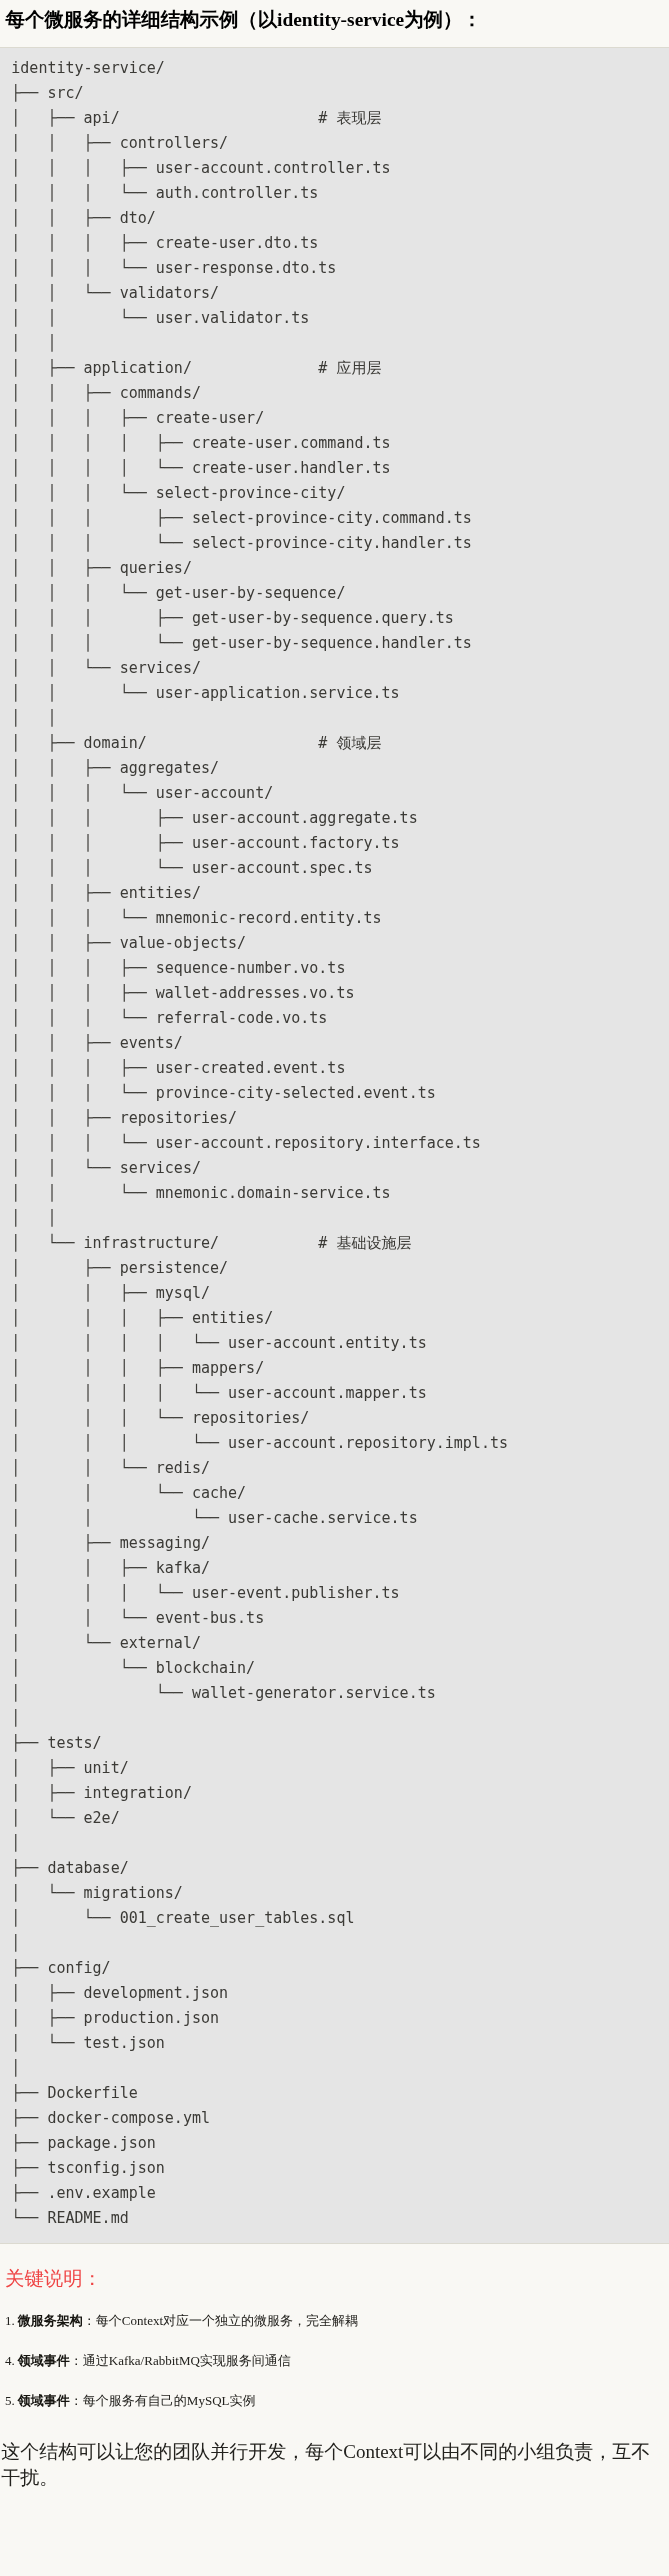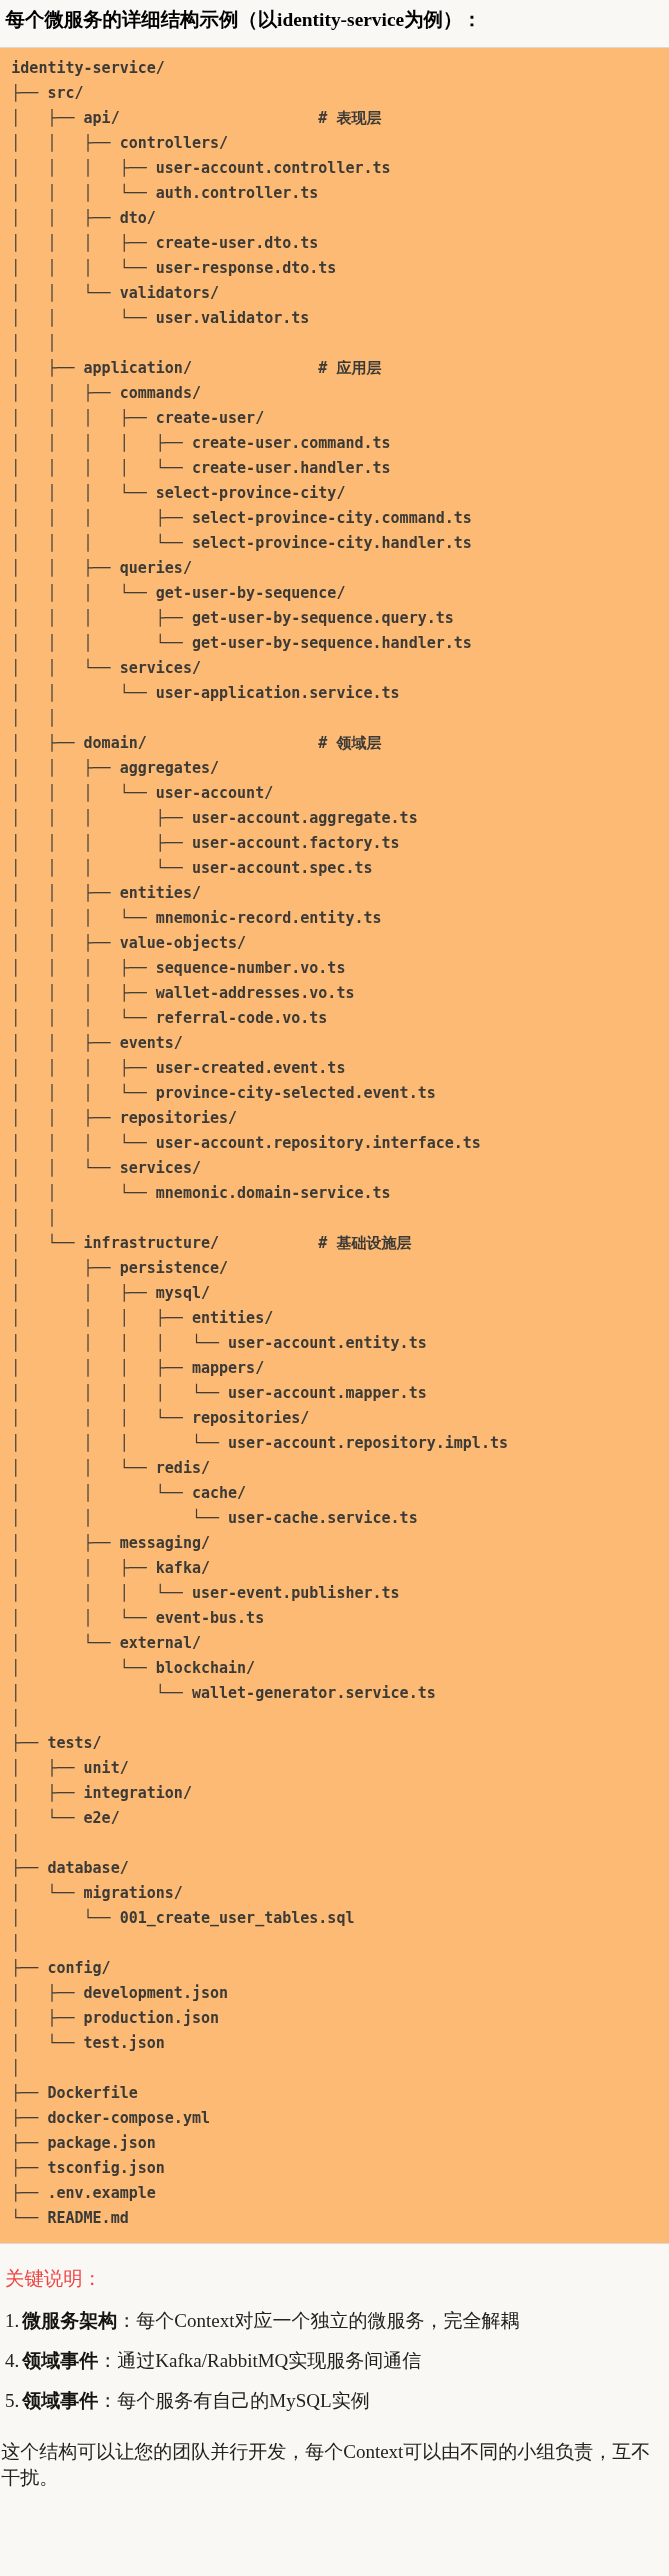--- a/index.html
+++ b/index.html
@@ -15,45 +15,44 @@
   .page-title {
     margin: 0;
     padding: 6.9px 7.5px 13.8px 5.6px;
     font-size: 19.4px;
     line-height: 26px;
     font-weight: bold;
     color: #000000;
   }
 
   .codeblock {
-    background: #fdba74;
+    background: #e5e5e5;
     border-top: 0.6px solid #DCDAD0;
     border-bottom: 0.6px solid #DCDAD0;
     padding: 8.8px 5px 12px 11.3px;
-    font-weight: bold;
   }
   .codeblock pre {
     margin: 0;
     font-family: "DejaVu Sans Mono", monospace;
     font-size: 15px;
     line-height: 25px;
     color: #3B3A36;
     white-space: pre;
   }
 
   .notes { padding: 0 6.3px 16.3px 5px; }
   .notes-heading {
     margin: 20.6px 0 15px 0;
     font-size: 19.4px;
     line-height: 27.5px;
     font-weight: normal;
     color: #ef4444;
   }
   .note-item {
-    font-size: 19px;
+    font-size: 13px;
     line-height: 26px;
     margin: 0 0 14.4px 0;
     color: #23221E;
     font-family: Liberation Serif, serif;
   }
   .note-item .num { margin-right: 3.1px; }
   .note-item .term { font-weight: bold; color: #15140F; }
   .closing {
     margin: 25px 0 0 -3.8px;
     font-size: 19px;

